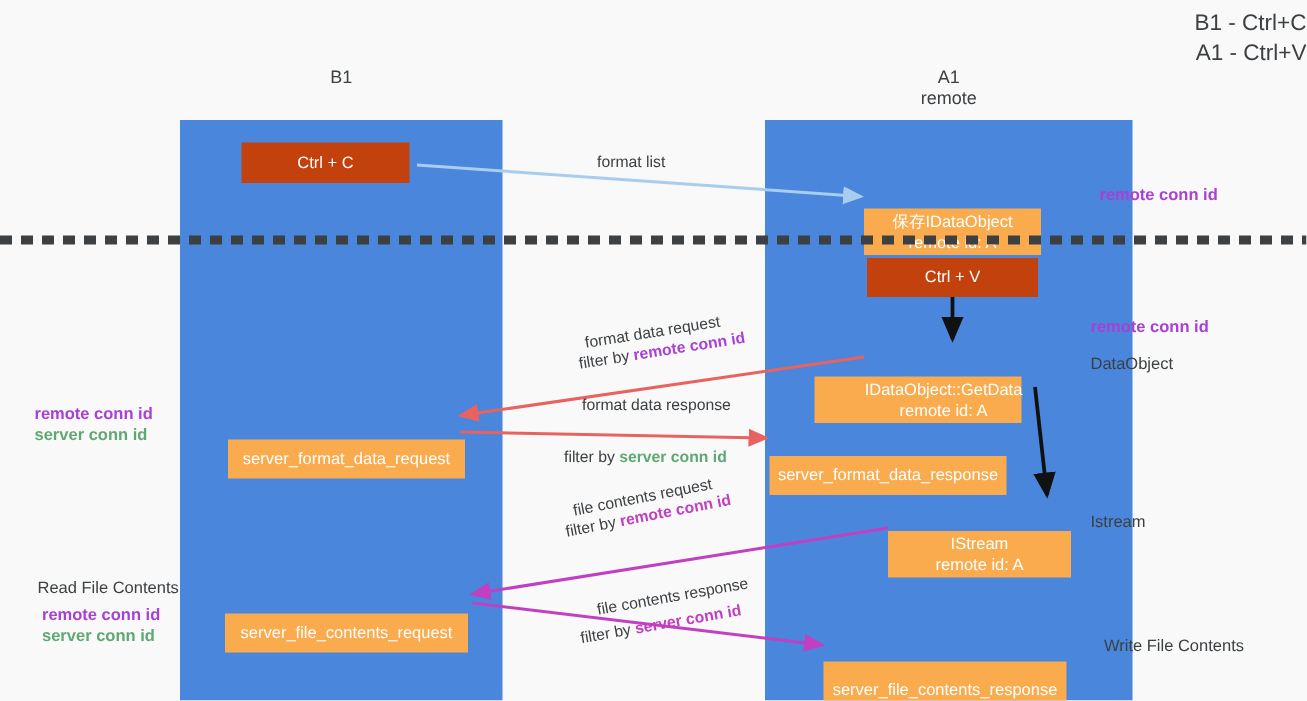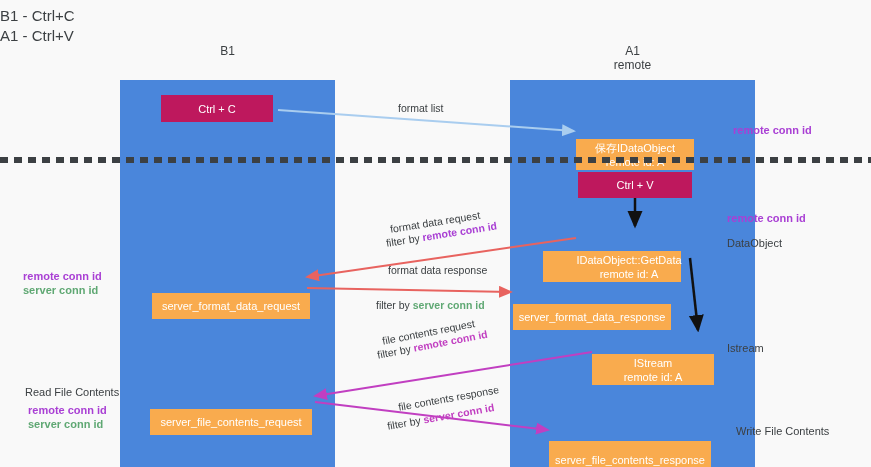--- a/index.html
+++ b/index.html
@@ -7,42 +7,42 @@
     width:871px;height:467px;background:#f9f9f9;
     font-family:"Liberation Sans",sans-serif;
     position:relative;overflow:hidden;
   }
   #stage{position:absolute;left:0;top:0;width:871px;height:467px;}
   .lane{position:absolute;background:#4a86db;}
   .lane-b1{left:120px;top:80px;width:215px;height:387px;}
   .lane-a1{left:510px;top:80px;width:245px;height:387px;}
 
   .title{
-    position:absolute;left:0;top:6px;width:871px;text-align:left;
+    position:absolute;left:0;top:6px;width:871px;text-align:right;
     font-size:15px;color:#3c4043;line-height:20px;
   }
   .col-head{
     position:absolute;text-align:center;font-size:12px;color:#3c4043;
     line-height:14px;
   }
   .col-head-b1{left:120px;top:44px;width:215px;}
   .col-head-a1{left:510px;top:44px;width:245px;}
 
   .divider{
     position:absolute;left:0px;top:157px;width:871px;height:6px;
     background-image:repeating-linear-gradient(to right,#3c4043 0px,#3c4043 8px,transparent 8px,transparent 14px);
   }
 
   .box{
     position:absolute;box-sizing:border-box;
     display:flex;flex-direction:column;align-items:center;justify-content:center;
     color:#ffffff;font-size:11px;line-height:14px;text-align:center;
     padding:3px 6px;
   }
-  .box.green{background:#be185d;}
+  .box.green{background:#c2410c;}
   .box.orange{background:#f9ab4e;margin-top:24px;}
 
   .sidelabel{
     position:absolute;font-size:11px;line-height:15px;
   }
   .c-purple{color:#a93fd4;font-weight:bold;}
   .c-green{color:#5fa873;font-weight:bold;}
   .c-dark{color:#3c4043;}
   .c-magenta{color:#c13fc1;font-weight:bold;}
 

